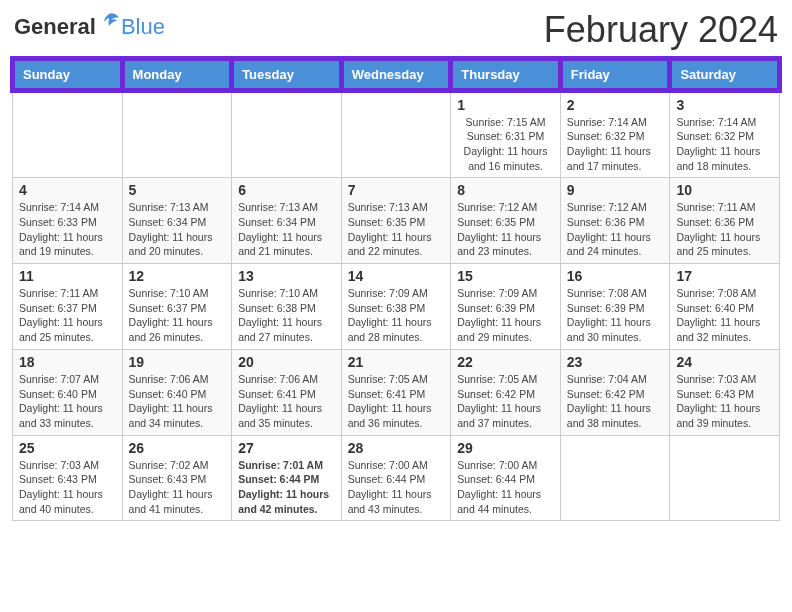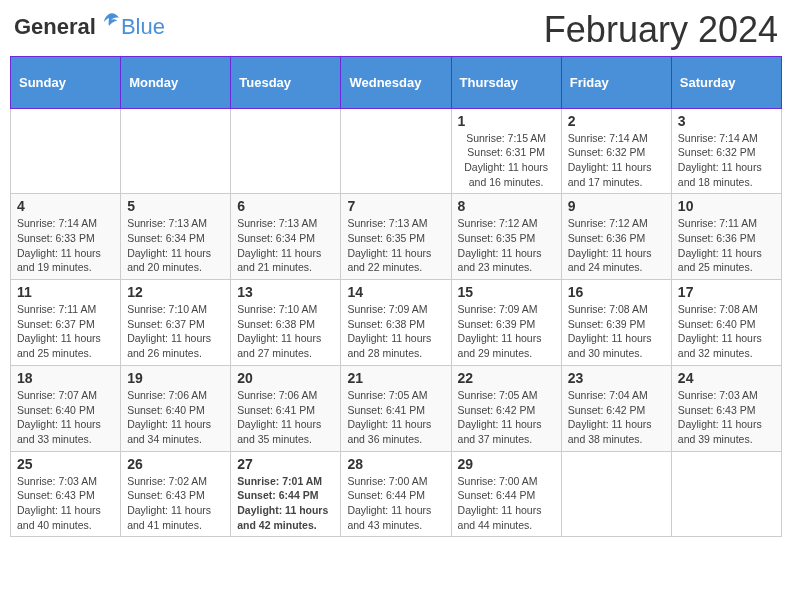--- a/index.html
+++ b/index.html
@@ -60,23 +60,23 @@
     .calendar {
       width: 100%;
       border-collapse: collapse;
       border: 1px solid #ccc;
     }
     .calendar th {
       background-color: #4A90D9;
       color: white;
       font-size: 13px;
       font-weight: bold;
-      padding: 18px 8px;
+      padding: 6px 8px;
       text-align: left;
-      border: 1px solid #6d28d9;
+      border: 5px solid #6d28d9;
     }
     .calendar td {
       border: 1px solid #ccc;
       vertical-align: top;
       padding: 4px 6px;
       width: calc(100% / 7);
       min-height: 80px;
       font-size: 11px;
       color: #333;
       background: #fff;

